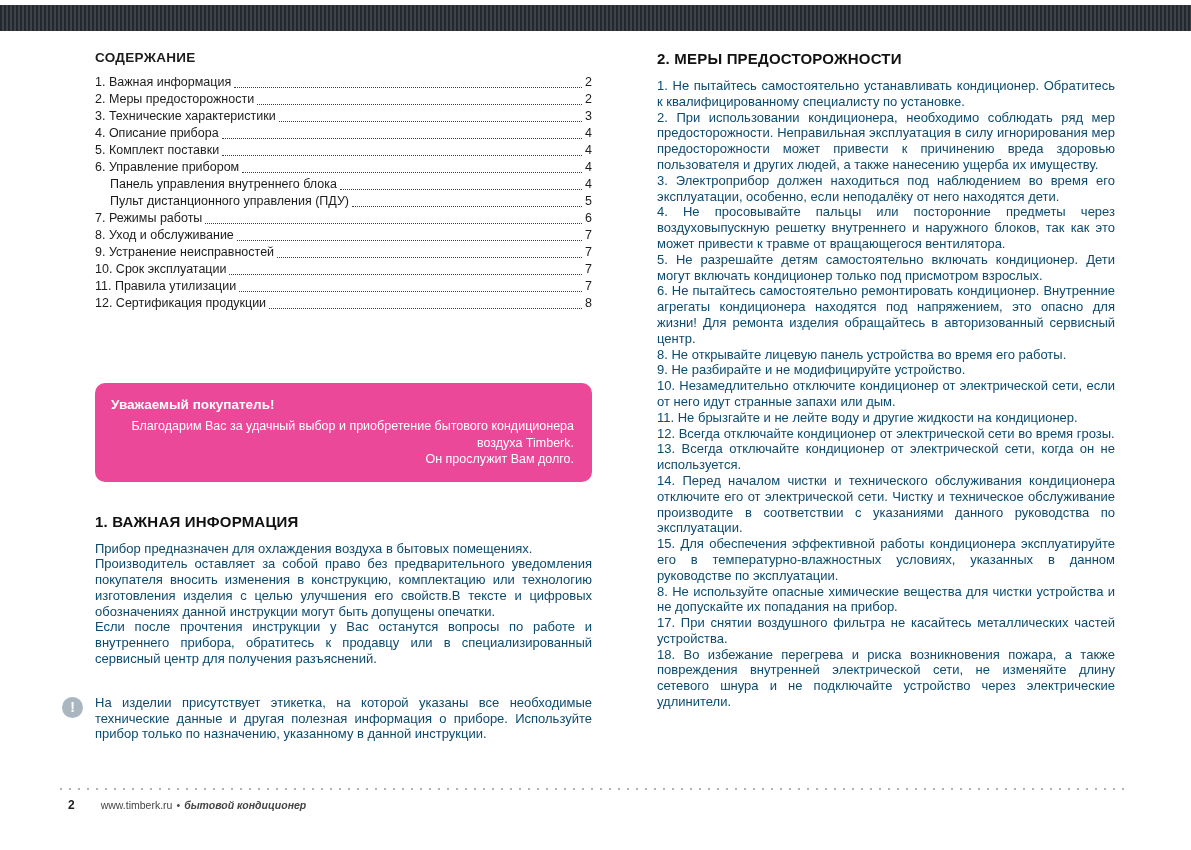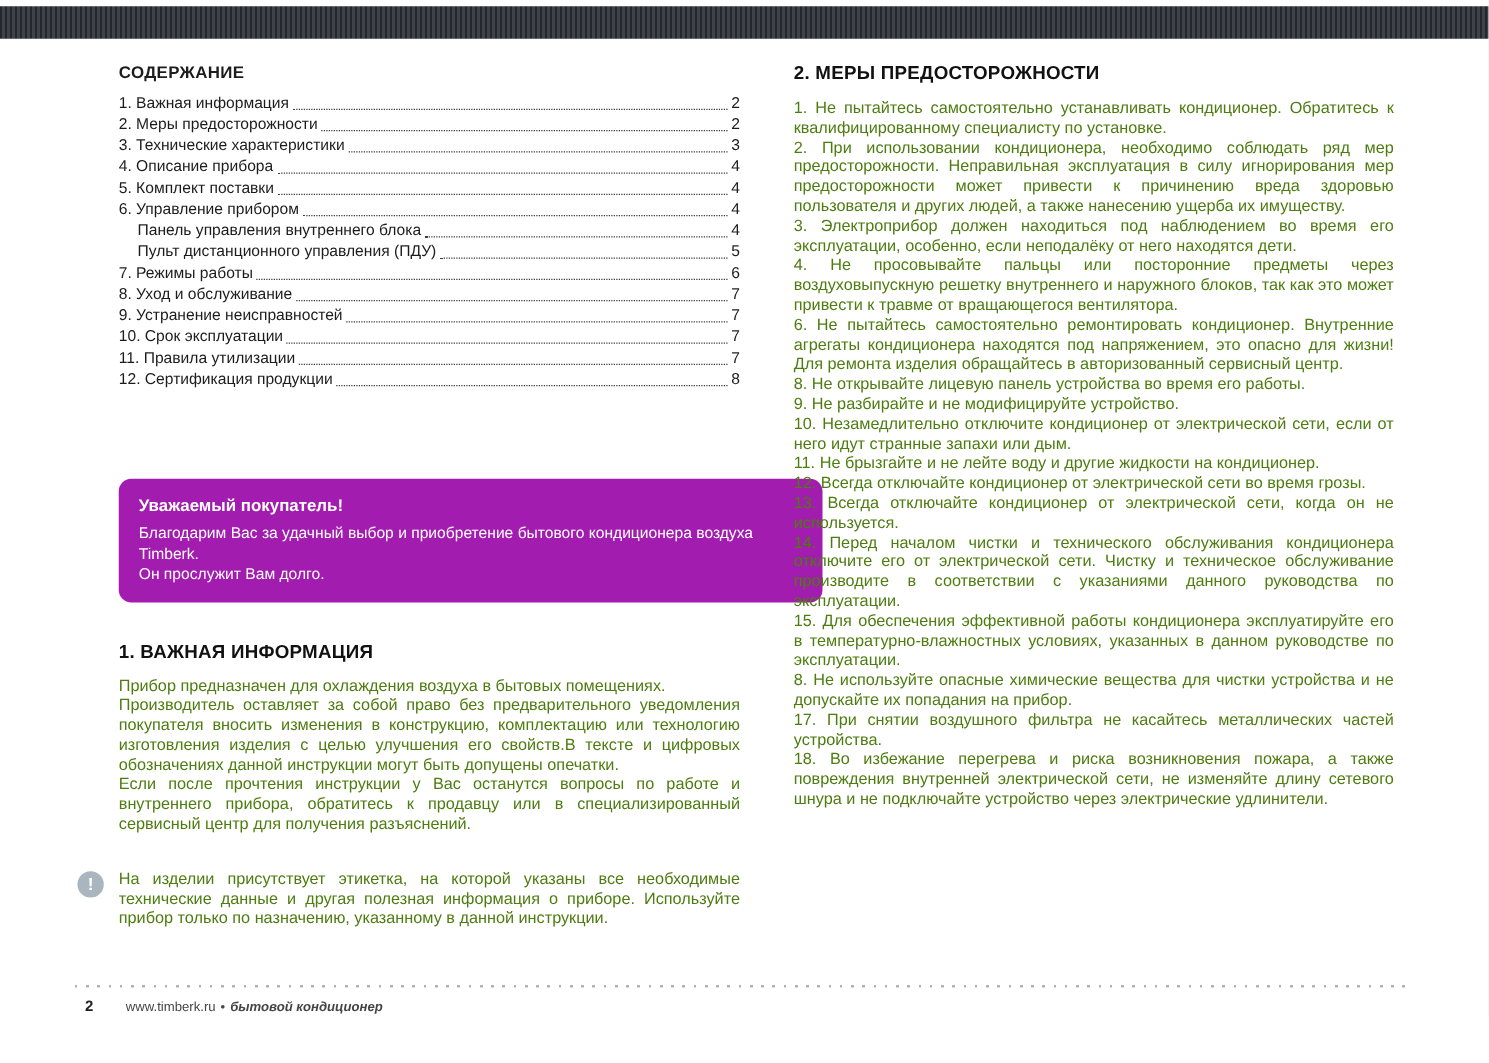--- a/index.html
+++ b/index.html
@@ -12,58 +12,58 @@
     color:#1c1c1c;
     overflow:hidden;
     margin:0 auto;
   }
   .top-bar {
     position:absolute; top:5px; left:0; right:0; height:26px;
     background:repeating-linear-gradient(90deg,#24282c 0px,#24282c 2px,#3e434a 2px,#3e434a 4px);
   }
   .content {
     position:absolute; top:50px; left:95px; right:76px;
-    display:flex; gap:43px;
+    display:flex; gap:65px;
   }
   .col-left { width:497px; flex:none; }
   .col-right { flex:1; }
 
   .toc-title {
     font-size:13.5px; font-weight:bold; letter-spacing:0.3px;
     margin-bottom:9px;
   }
   .toc-row {
     display:flex; align-items:flex-end;
     font-size:12.5px; line-height:17px; color:#1c1c1c;
   }
   .toc-row.indent { padding-left:15px;align-items:flex-end; }
   .toc-label { white-space:nowrap; }
   .toc-dots { flex:1; border-bottom:1.6px dotted #3c3c3c; margin:0 3px 3px 3px; }
   .toc-page { white-space:nowrap; }
 
   .welcome-box {
     margin-top:71px;
-    background:#a21caf;
+    background:#ec4899;
     border-radius:10px;
     padding:14px 18px 14px 16px;
     color:#ffffff;
-    width:563px;
+    width:497px;
   }
   .welcome-title { font-size:13.5px; font-weight:bold; margin-bottom:6px; }
-  .welcome-body { font-size:12.5px; line-height:16.5px; }
+  .welcome-body { font-size:12.5px; line-height:16.5px;text-align:right; }
 
   .section-title {
     font-size:15px; font-weight:bold; letter-spacing:0.2px;
     margin:0 0 11px 0; color:#111;
   }
   .col-left .section-title { margin-top:31px; }
 
   .body-p {
     font-size:13px; line-height:15.8px;
-    text-align:justify; color:#4d7c0f;
+    text-align:justify; color:#0c4a6e;
   }
 
   .note {
     display:flex; gap:12px;
     margin-left:-33px; margin-top:28px;
     align-items:flex-start;
   }
   .note-icon {
     flex:none; width:21px; height:21px; border-radius:50%;
     background:#a9b6c0; color:#fff;
@@ -220,20 +220,21 @@
       <div>
 
           <p class="body-p">1. Не пытайтесь самостоятельно устанавливать кондиционер. Обратитесь к квалифицированному специалисту по установке.</p>
 
           <p class="body-p">2. При использовании кондиционера, необходимо соблюдать ряд мер предосторожности. Неправильная эксплуатация в силу игнорирования мер предосторожности может привести к причинению вреда здоровью пользователя и других людей, а также нанесению ущерба их имуществу.</p>
 
           <p class="body-p">3. Электроприбор должен находиться под наблюдением во время его эксплуатации, особенно, если неподалёку от него находятся дети.</p>
 
           <p class="body-p">4. Не просовывайте пальцы или посторонние предметы через воздуховыпускную решетку внутреннего и наружного блоков, так как это может привести к травме от вращающегося вентилятора.</p>
 
+          <p class="body-p">5. Не разрешайте детям самостоятельно включать кондиционер. Дети могут включать кондиционер только под присмотром взрослых.</p>
 
           <p class="body-p">6. Не пытайтесь самостоятельно ремонтировать кондиционер. Внутренние агрегаты кондиционера находятся под напряжением, это опасно для жизни! Для ремонта изделия обращайтесь в авторизованный сервисный центр.</p>
 
 
           <p class="body-p">8. Не открывайте лицевую панель устройства во время его работы.</p>
 
           <p class="body-p">9. Не разбирайте и не модифицируйте устройство.</p>
 
           <p class="body-p">10. Незамедлительно отключите кондиционер от электрической сети, если от него идут странные запахи или дым.</p>
 

